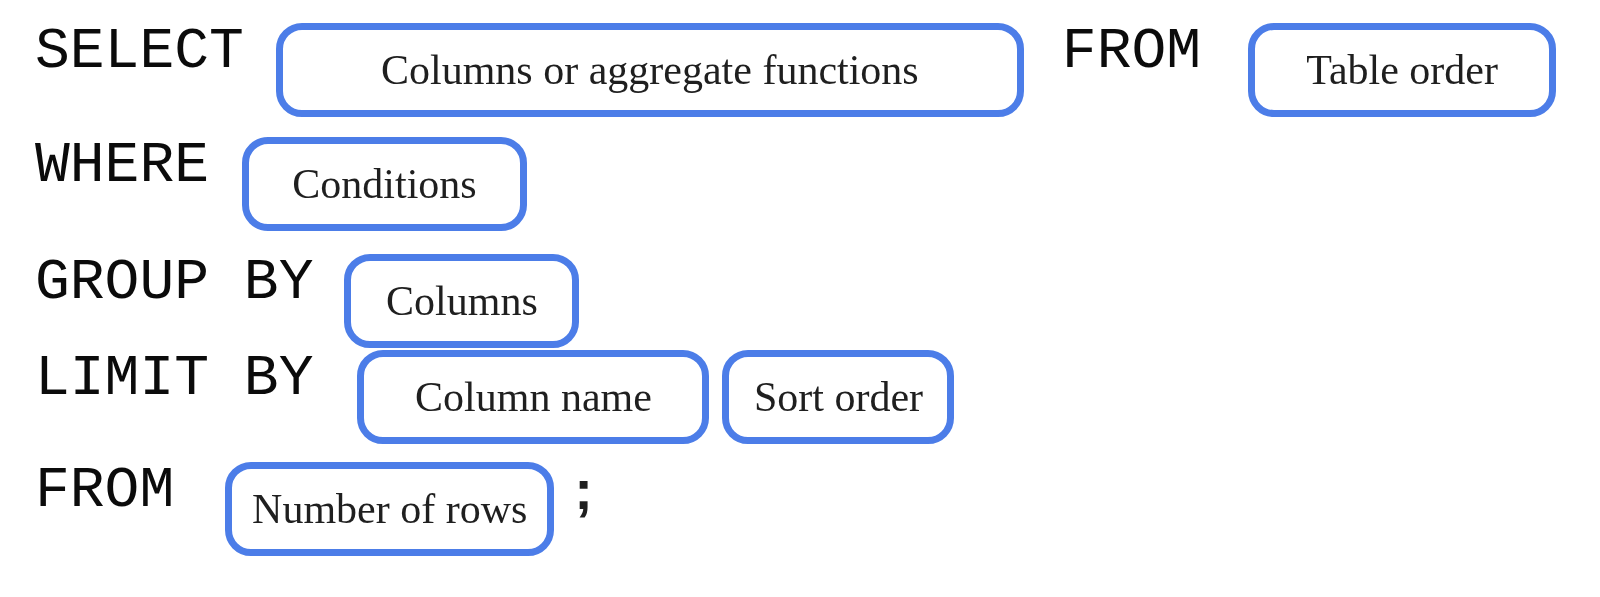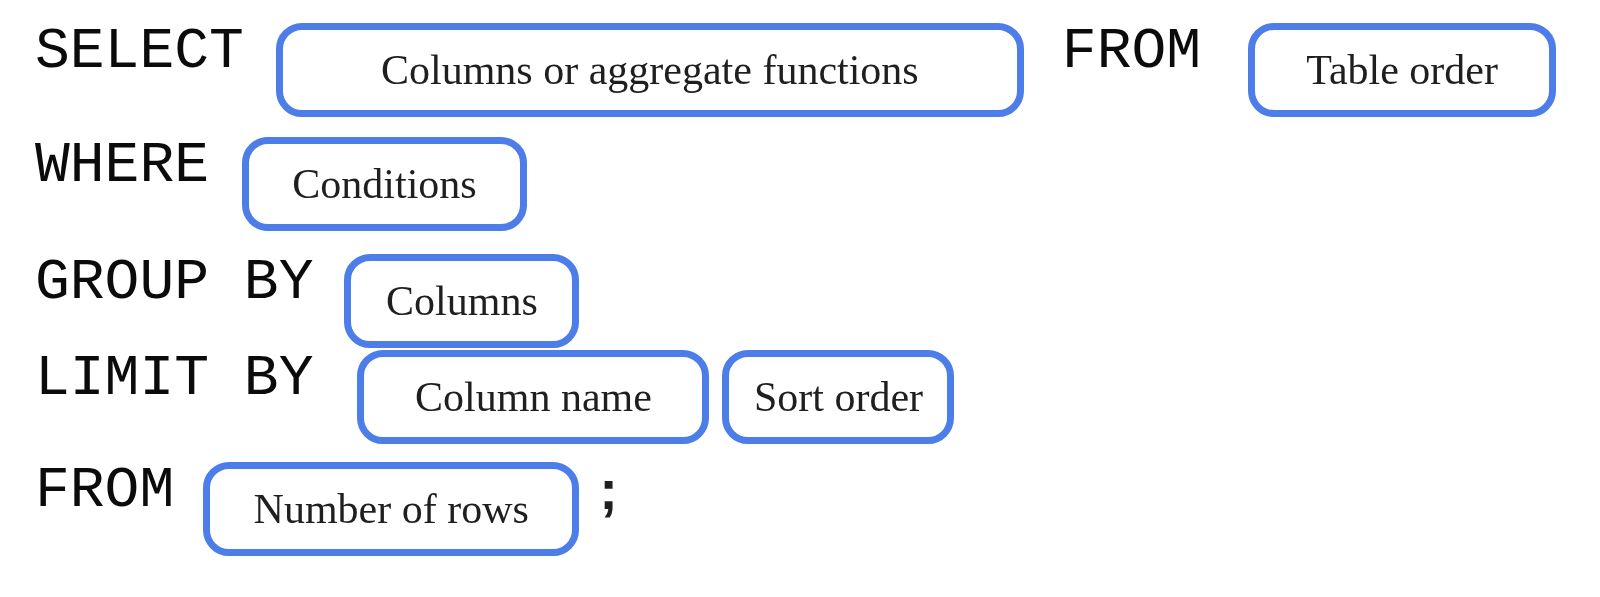--- a/index.html
+++ b/index.html
@@ -77,17 +77,17 @@
   </div>
 
   <div class="row" style="top:350px">
     <span class="kw">LIMIT BY</span>
     <span class="pill" style="margin-left:44px;width:352px">Column name</span>
     <span class="pill" style="margin-left:13px;width:232px">Sort order</span>
   </div>
 
   <div class="row" style="top:462px">
     <span class="kw">FROM</span>
-    <span class="pill" style="margin-left:29px;width:376px">Number of rows</span>
+    <span class="pill" style="margin-left:51px;width:329px">Number of rows</span>
     <span class="punct" style="margin-left:20px">;</span>
   </div>
 
 </div>
 
 </body></html>

